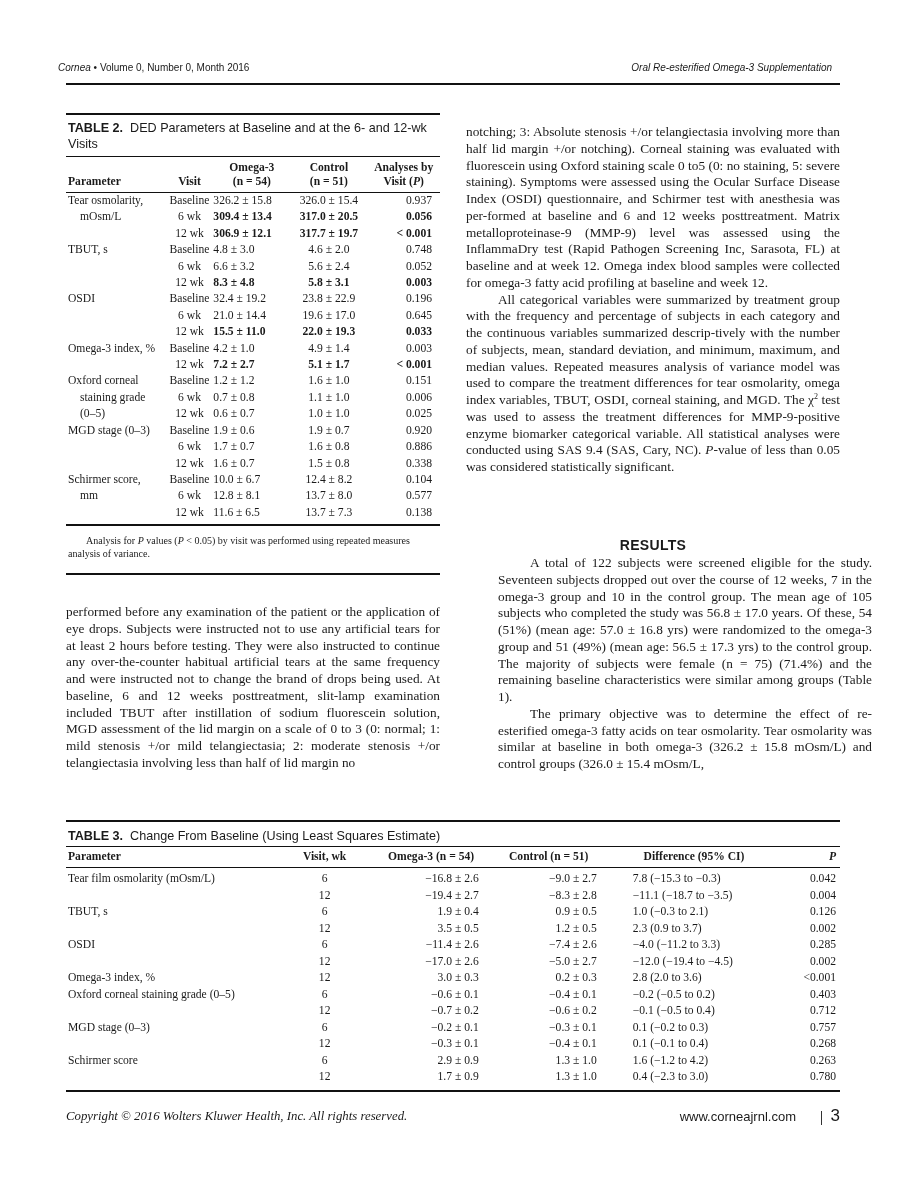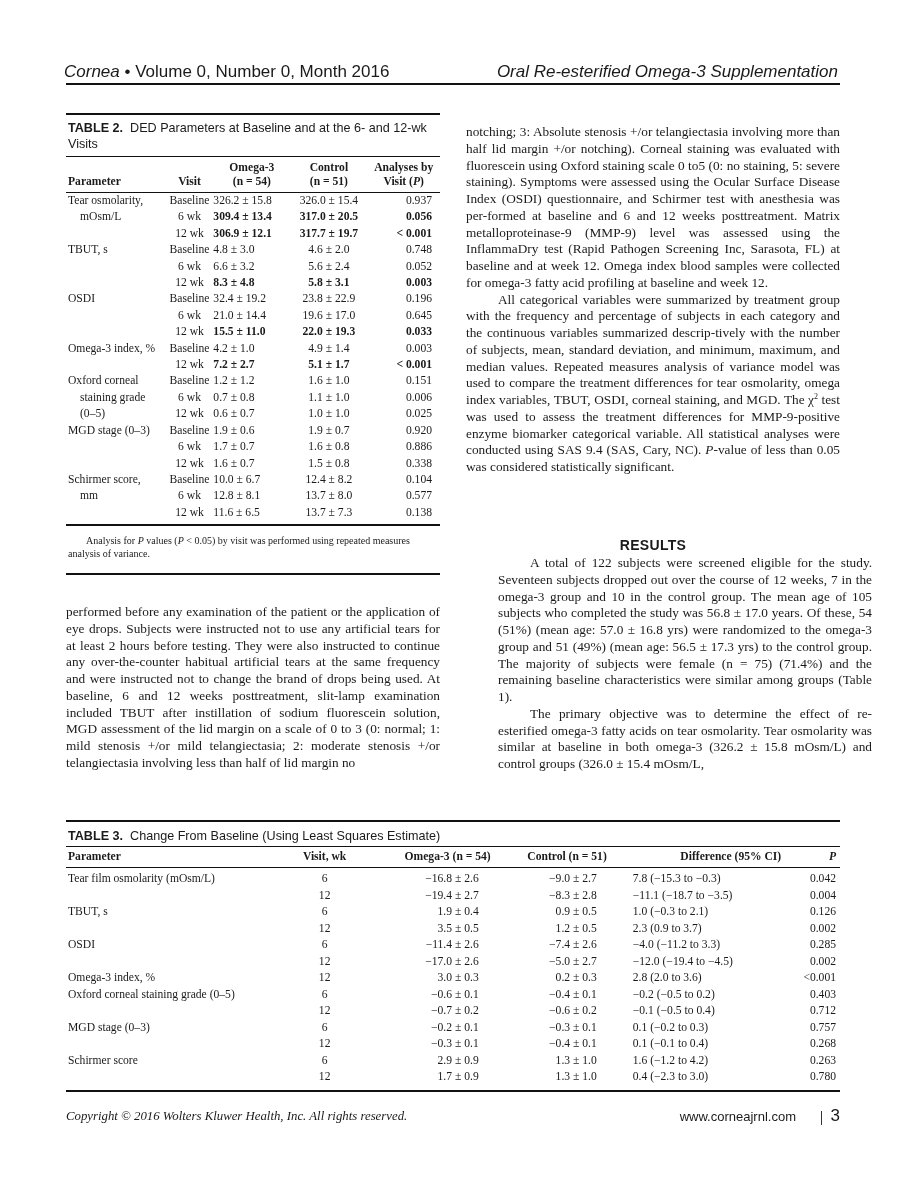--- a/index.html
+++ b/index.html
@@ -1,19 +1,19 @@
 <!DOCTYPE html>
 <html><head>
 <meta charset="utf-8">
 <style>
   html, body { margin: 0; padding: 0; background: #ffffff; }
   body { width: 900px; height: 1200px; position: relative; overflow: hidden; color: #1a1a1a; }
 
   
-  #run-head { position: absolute; left: 64px; top: 60px; width: 774px; height: 22px; font-family: "Liberation Sans", sans-serif; font-size: 17px; }
+  #run-head { position: absolute; left: 58px; top: 60px; width: 774px; height: 22px; font-family: "Liberation Sans", sans-serif; font-size: 10px; }
   #run-head .left { position: absolute; left: 0; top: 2px; }
   #run-head .left i { font-style: italic; }
   #run-head .right { position: absolute; right: 0; top: 2px; font-style: italic; }
   #run-head-rule { position: absolute; left: 66px; top: 83px; width: 774px; height: 2px; background: #111; }
 
   
   #t2 { position: absolute; left: 66px; top: 113px; width: 374px; }
   .rule-thick { height: 2px; background: #111; }
   .rule-thin { height: 1px; background: #111; }
   .tcap { font-family: "Liberation Sans", sans-serif; font-size: 12.6px; line-height: 16px; padding: 5px 0 4px 2px; }
@@ -46,21 +46,21 @@
   #t3 { position: absolute; left: 66px; top: 820px; width: 774px; }
   #t3 table { width: 774px; font-size: 11.6px; }
   #t3 th { font-weight: bold; line-height: 14px; padding: 3px 0 3px 0; }
   #t3 td { line-height: 16.5px; padding: 0; white-space: nowrap; }
   #t3 .c-param { text-align: left; width: 220px; padding-left: 2px; }
   #t3 .c-visit { text-align: center; width: 110px; }
   #t3 .c-om { text-align: right; width: 120px; padding-right: 12px; }
   #t3 .c-ct { text-align: right; width: 120px; padding-right: 10px; }
   #t3 .c-diff { text-align: left; width: 160px; padding-left: 26px; }
   #t3 .c-p { text-align: right; width: 60px; padding-right: 4px; }
-  #t3 th.c-om, #t3 th.c-ct, #t3 th.c-diff { text-align: right; padding-left: 0; padding-right: 0; }
+  #t3 th.c-om, #t3 th.c-ct, #t3 th.c-diff { text-align: center; padding-left: 0; padding-right: 0; }
   #t3 th.c-p { text-align: right; font-style: italic; }
 
   
   #footer { position: absolute; left: 66px; top: 1106px; width: 774px; height: 22px; }
   #footer .copy { position: absolute; left: 0; top: 3px; font-family: "Liberation Serif", serif; font-style: italic; font-size: 12.8px; }
   #footer .url { position: absolute; right: 44px; top: 3px; font-family: "Liberation Sans", sans-serif; font-size: 13px; }
   #footer .bar { position: absolute; right: 18px; top: 5px; width: 1px; height: 14px; background: #333; }
   #footer .pg { position: absolute; right: 0; top: 0px; font-family: "Liberation Sans", sans-serif; font-size: 17px; }
 </style>
 </head>

